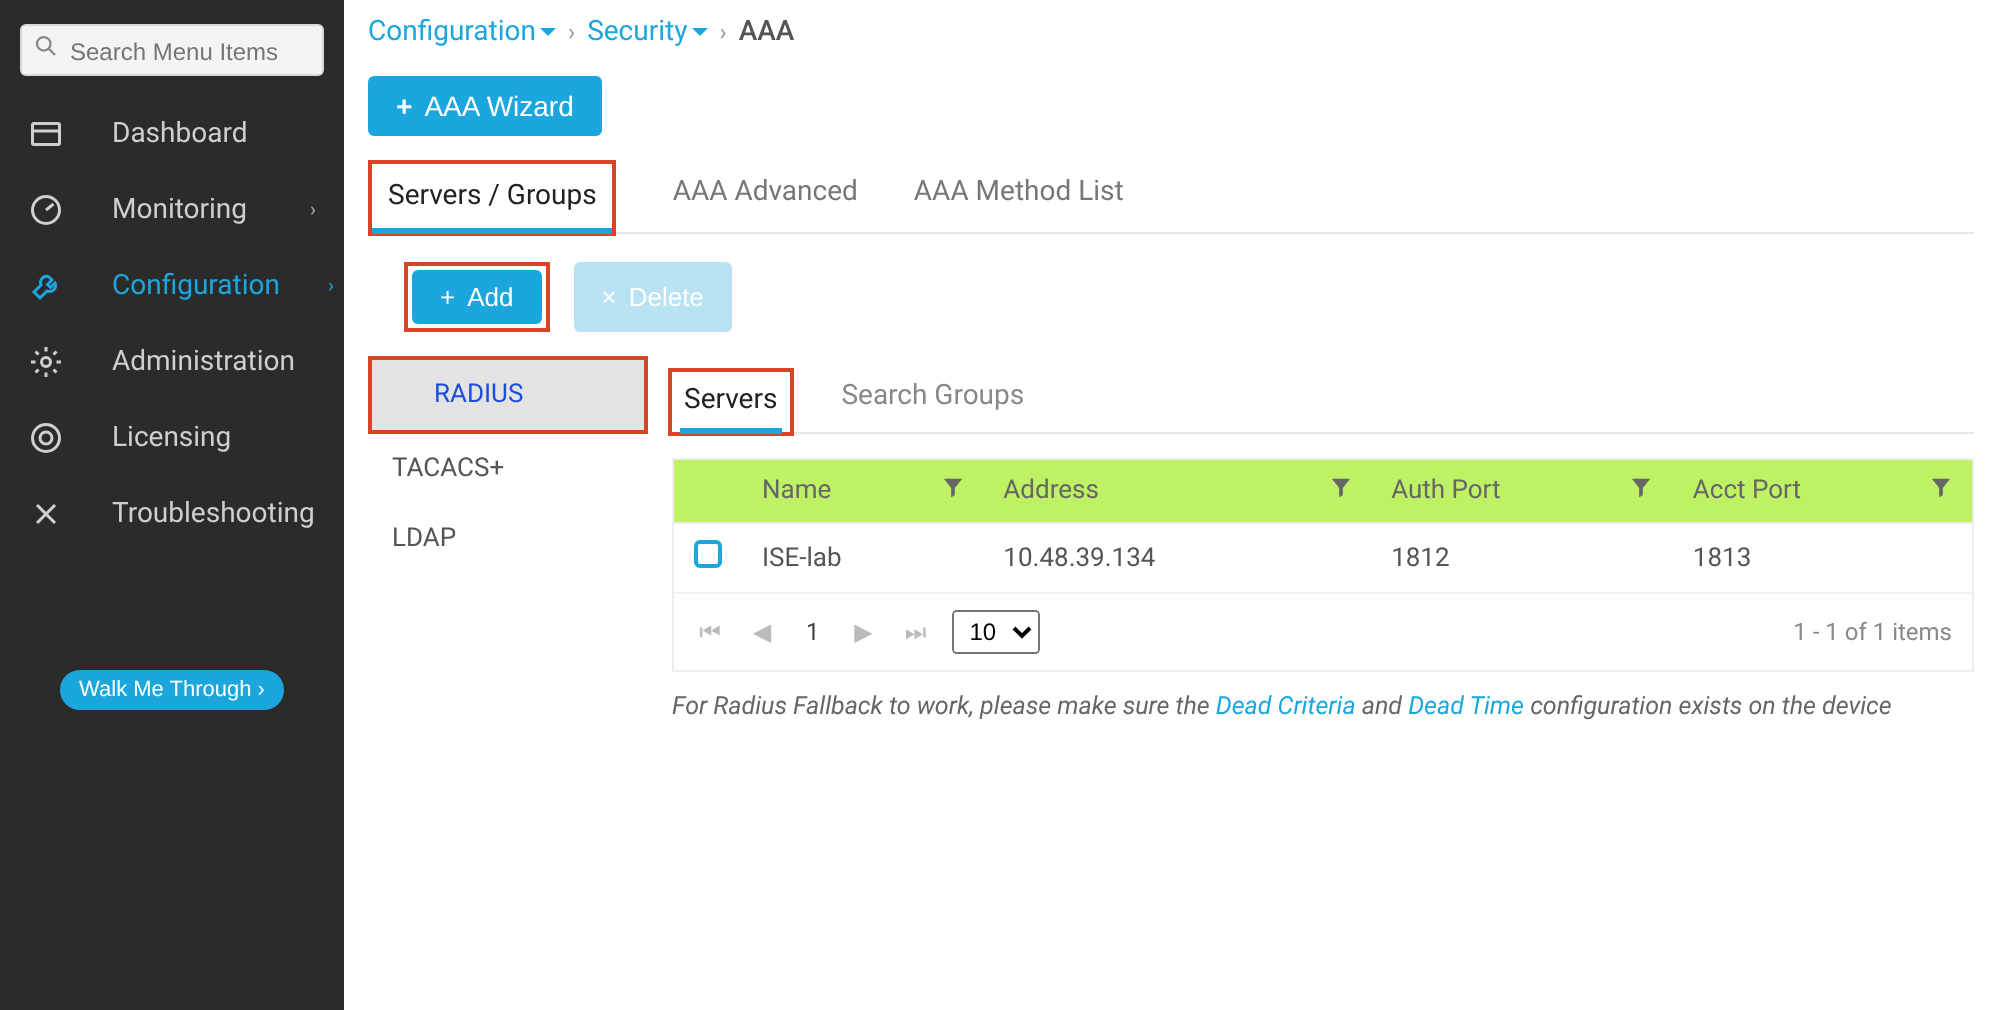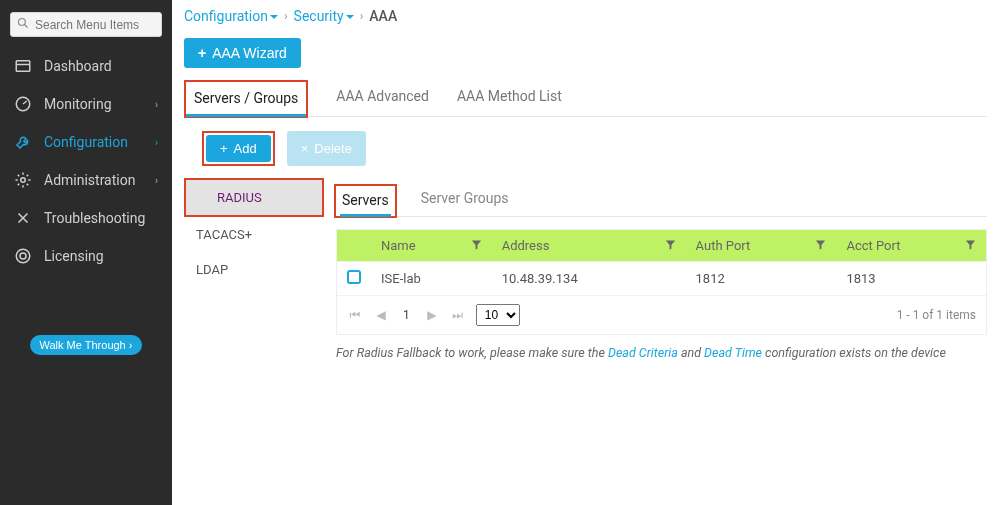--- a/index.html
+++ b/index.html
@@ -33,21 +33,21 @@
     padding: 4px 6px;
     gap: 6px;
   }
   .search svg { width: 12px; height: 12px; fill: #888; }
   .search input {
     border: none; background: transparent; outline: none;
     font-size: 12px; color: #888; flex: 1;
   }
   .nav { list-style: none; }
   .nav-item {
-    display: flex; align-items: center; gap: 12px;
+    display: flex; align-items: center; gap: 24px;
     padding: 10px 14px;
     cursor: pointer;
     font-size: 14px;
   }
   .nav-item .ico { width: 18px; height: 18px; display: flex; align-items: center; justify-content: center; }
   .nav-item .ico svg { width: 18px; height: 18px; stroke: #cfcfcf; fill: none; }
   .nav-item.active { color: #1ba7dd; }
   .nav-item.active .ico svg { stroke: #1ba7dd; }
   .nav-item .chev {
     margin-left: auto;
@@ -101,21 +101,21 @@
   .left-col { width:140px; }
   .btn-row { display:flex; gap:12px; margin-bottom:12px; margin-left:18px; }
   .btn {
     display:inline-flex; align-items:center; gap:6px;
     padding:6px 14px; font-size:13px; border-radius:3px; border:none; cursor:pointer;
   }
   .btn-add { background:#1ba7dd; color:#fff; }
   .btn-del { background:#b9e3f3; color:#fff; cursor:default; }
   .proto-list { list-style:none; font-size:13px; }
   .proto-list li { padding:10px 12px; cursor:pointer; color:#555; }
-  .proto-list li.active { background:#e3e3e3; color:#701a75;padding-left:31px; }
+  .proto-list li.active { background:#e3e3e3; color:#1d4ed8;padding-left:31px; }
   .right-col { flex:1; }
   .subtabs { display:flex; gap:22px; border-bottom:1px solid #e6e6e6; font-size:14px; margin-left:10px; padding-top:6px;}
   .subtabs .stab { padding:6px 2px 8px; color:#888; cursor:pointer; position:relative;}
   .subtabs .stab.active { color:#222;}
   .subtabs .stab.active::after{
     content:""; position:absolute; left:0; right:0; bottom:-1px; height:3px; background:#1ba7dd;
   }
   .table-wrap { margin:12px 0 0 12px; border:1px solid #eee; }
   table { width:100%; border-collapse:collapse; font-size:13px;}
   thead th { text-align:left; font-weight:400; color:#666; padding:8px 10px; background:#bef264; border-bottom:1px solid #eee; position:relative;}
@@ -183,33 +183,33 @@
             <circle cx="12" cy="12" r="3" stroke-width="2"></circle>
             <path d="M12 2v3M12 19v3M2 12h3M19 12h3M5 5l2 2M17 17l2 2M19 5l-2 2M5 19l2-2" stroke-width="2"></path>
           </svg>
       </span>
       <span>Administration</span>
       <span class="chev">›</span>
     </li>
     <li class="nav-item">
       <span class="ico">
         <svg viewBox="0 0 24 24">
-            <path d="M6 18L18 6M6 6l12 12" stroke-width="2"></path>
-          </svg>
-      </span>
-      <span>Troubleshooting</span>
-    </li>
-    <li class="nav-item">
-      <span class="ico">
-        <svg viewBox="0 0 24 24">
             <circle cx="12" cy="12" r="9" stroke-width="2"></circle>
             <circle cx="12" cy="12" r="4" stroke-width="2"></circle>
           </svg>
       </span>
       <span>Licensing</span>
+    </li>
+    <li class="nav-item">
+      <span class="ico">
+        <svg viewBox="0 0 24 24">
+            <path d="M6 18L18 6M6 6l12 12" stroke-width="2"></path>
+          </svg>
+      </span>
+      <span>Troubleshooting</span>
     </li>
   </ul>
   <div class="sidebar-footer">
     <button class="walk-btn">Walk Me Through ›</button>
   </div>
 </aside>
 
 <main class="main">
   <nav class="crumbs">
     <a href="#" class="drop">Configuration</a>
@@ -257,21 +257,21 @@
           <li>TACACS+</li>
           <li>LDAP</li>
         </ul>
       </div>
 
       <div class="right-col">
         <div class="subtabs">
           <span class="hl" style="padding:0 4px; margin-bottom:-2px;">
             <div class="stab active">Servers</div>
           </span>
-          <div class="stab">Server Groups</div>
+          <div class="stab">Search Groups</div>
         </div>
 
         <div class="table-wrap">
           <table>
             <thead>
               <tr>
                 <th style="width:34px;"></th>
                 <th>
                   <span>Name</span>
                   <span class="filter"><svg viewBox="0 0 12 12">

